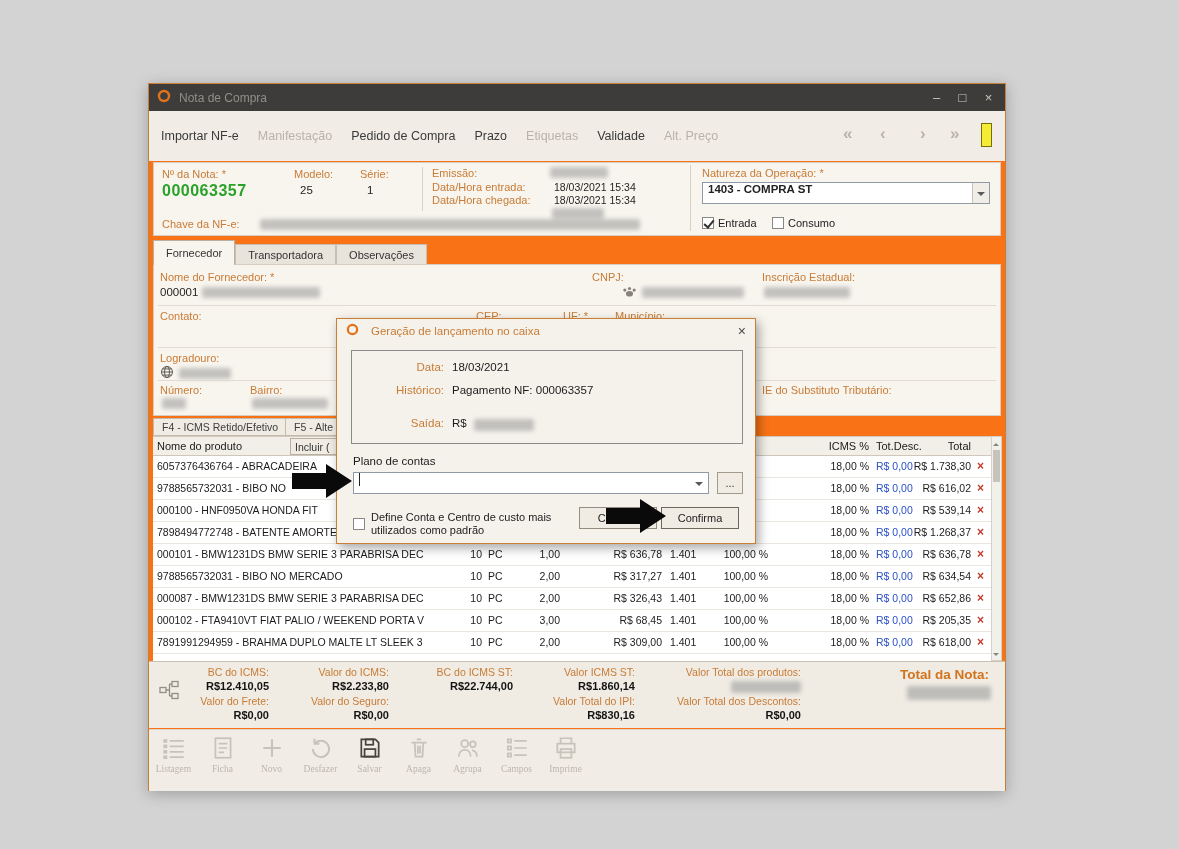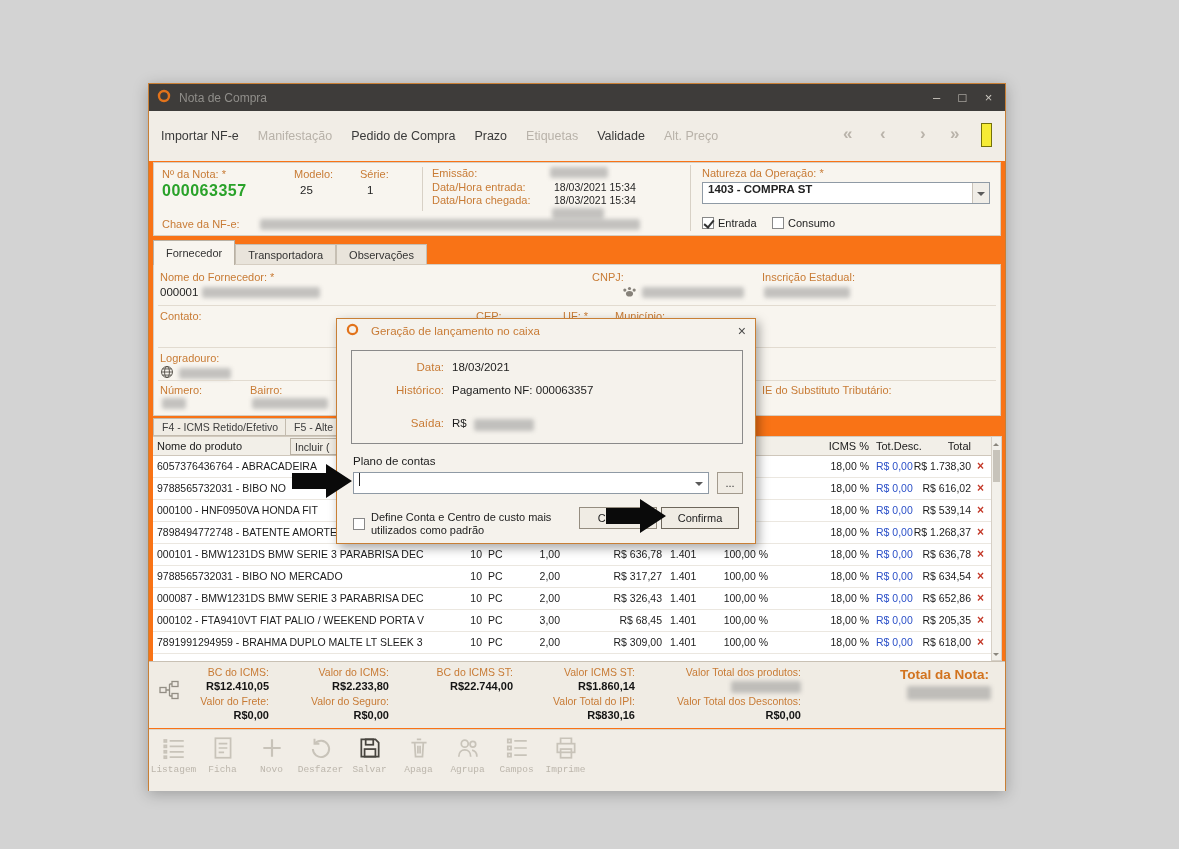--- a/index.html
+++ b/index.html
@@ -82,21 +82,21 @@
 .sumblock{position:absolute;text-align:right}
 .sumlbl{font-size:10.5px;color:#c87b35;white-space:nowrap}
 .sumval{font-size:11px;color:#141414;font-weight:bold;margin-top:2px;white-space:nowrap}
 .blur-inline{display:inline-block;width:70px;height:12px;background:#8f8f8f;opacity:.5;filter:blur(2px);border-radius:2px;vertical-align:middle}
 #total-label{position:absolute;left:690px;top:5px;width:150px;text-align:right;font-size:13.5px;font-weight:bold;color:#d2731e}
 #total-blur{left:758px;top:24px;width:84px;height:14px}
 #sum-icon{position:absolute;left:10px;top:18px;width:20px;height:20px;color:#938e84}
 #sum-icon svg{width:100%;height:100%}
 
 #toolbar{position:absolute;left:0;top:645px;width:856px;height:62px;background:#f1ede6;border-top:1px solid #dcd5c9}
-.tbtn{position:absolute;top:5px;width:49px;height:54px;display:flex;flex-direction:column;align-items:center;gap:3px;cursor:pointer;background:none;border:none;font-family:Liberation Mono, monospace}
+.tbtn{position:absolute;top:5px;width:49px;height:54px;display:flex;flex-direction:column;align-items:center;gap:3px;cursor:pointer;background:none;border:none;font-family:Liberation Serif, serif}
 .tb-icon{width:26px;height:26px;color:#c8c3b9}
 .tb-icon svg{width:100%;height:100%}
 .tbtn.active .tb-icon{color:#47443e}
 .tb-label{font-size:9.5px;color:#bcb6ac}
 
 #dialog{position:absolute;left:336px;top:318px;width:420px;height:226px;background:#f5f2ec;border:1px solid #c87f35;box-shadow:3px 4px 10px rgba(0,0,0,.35);z-index:10}
 .dlg-title{position:absolute;left:0;top:0;right:0;height:24px;display:flex;align-items:center;padding:0 9px;gap:12px}
 .dlg-title-text{color:#c87b35;font-size:11.5px}
 .dlg-close{margin-left:auto;color:#4a4a4a;font-size:14px;cursor:pointer}
 .dlg-box{position:absolute;left:14px;top:31px;width:392px;height:94px;border:1px solid #8a8a8a}

